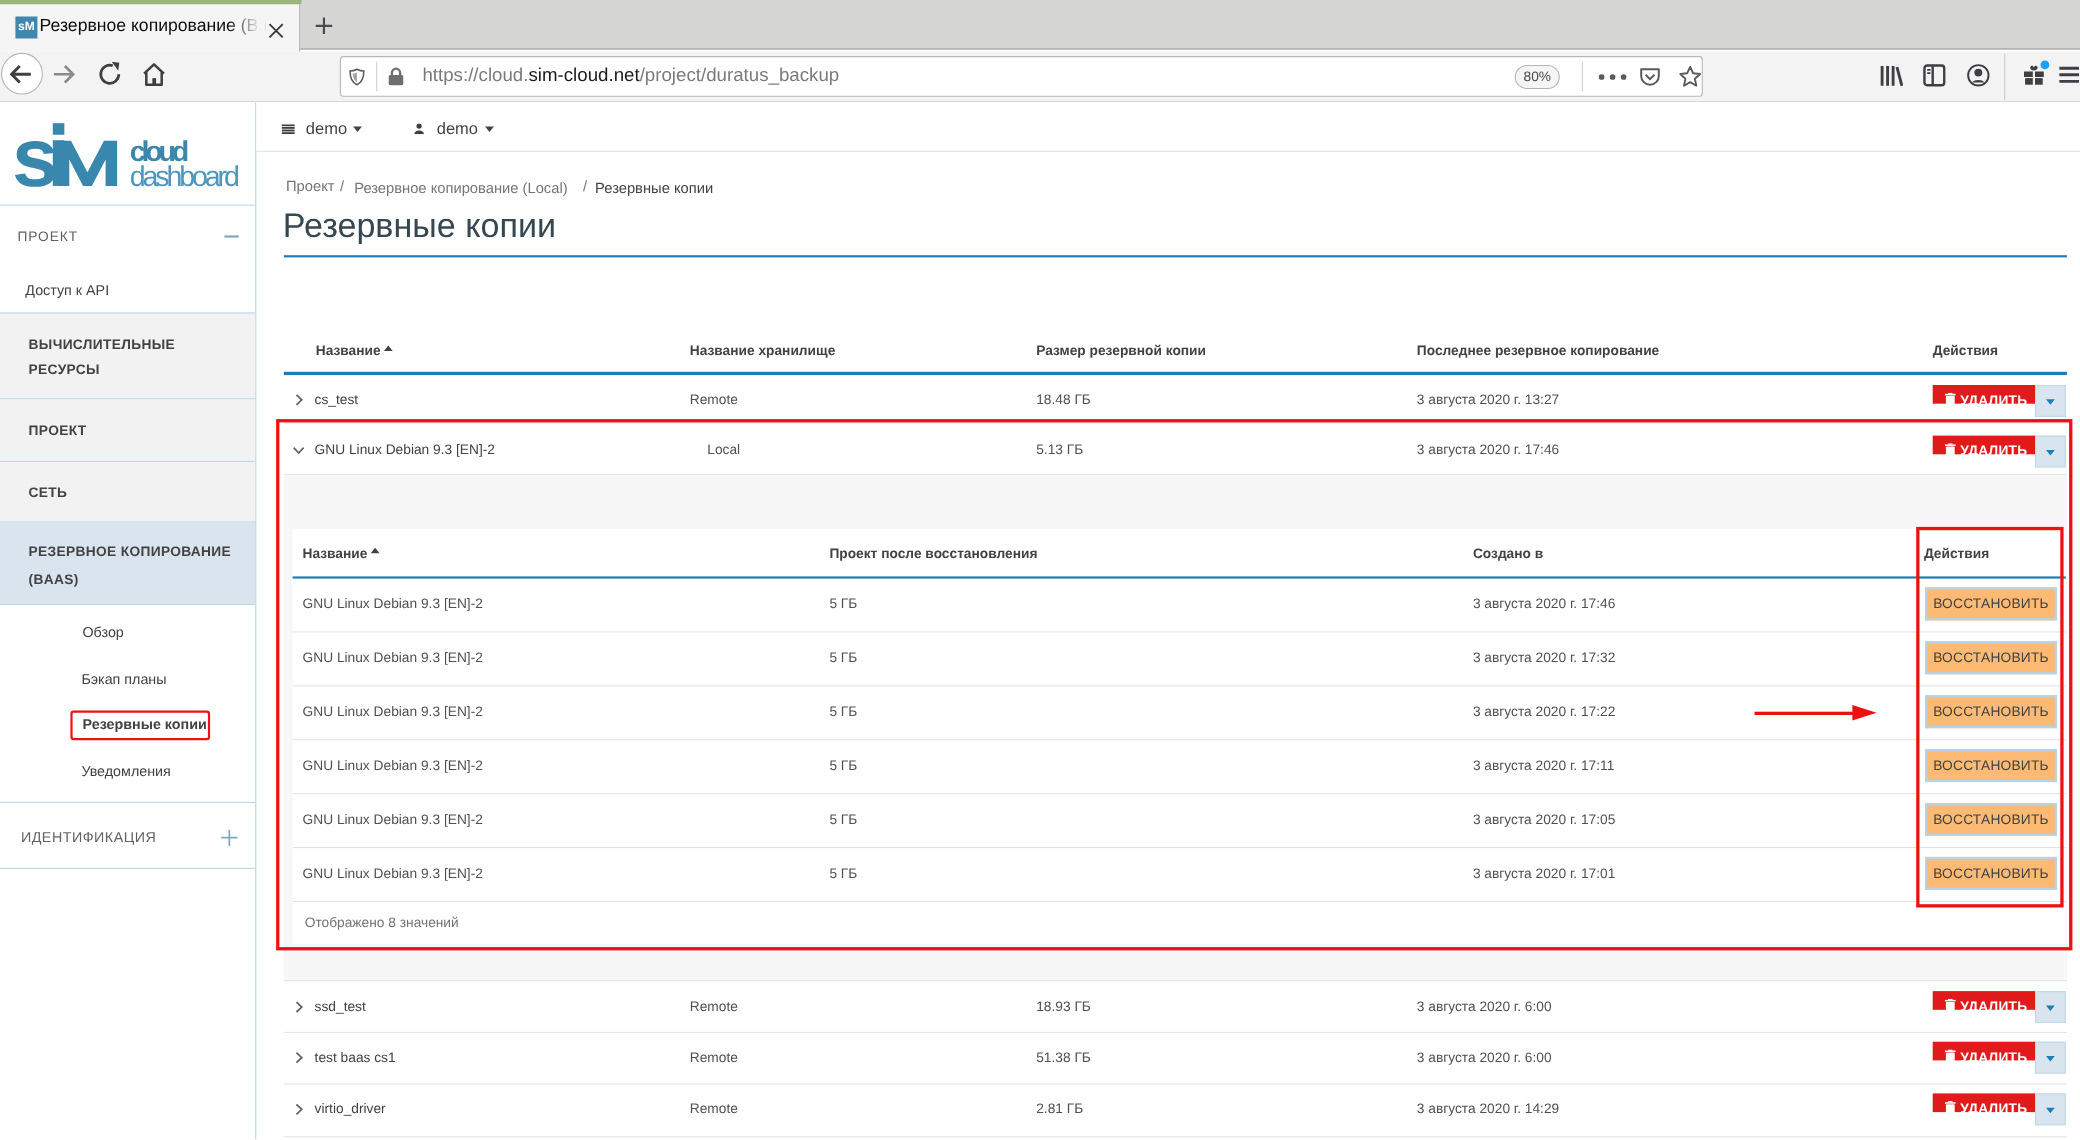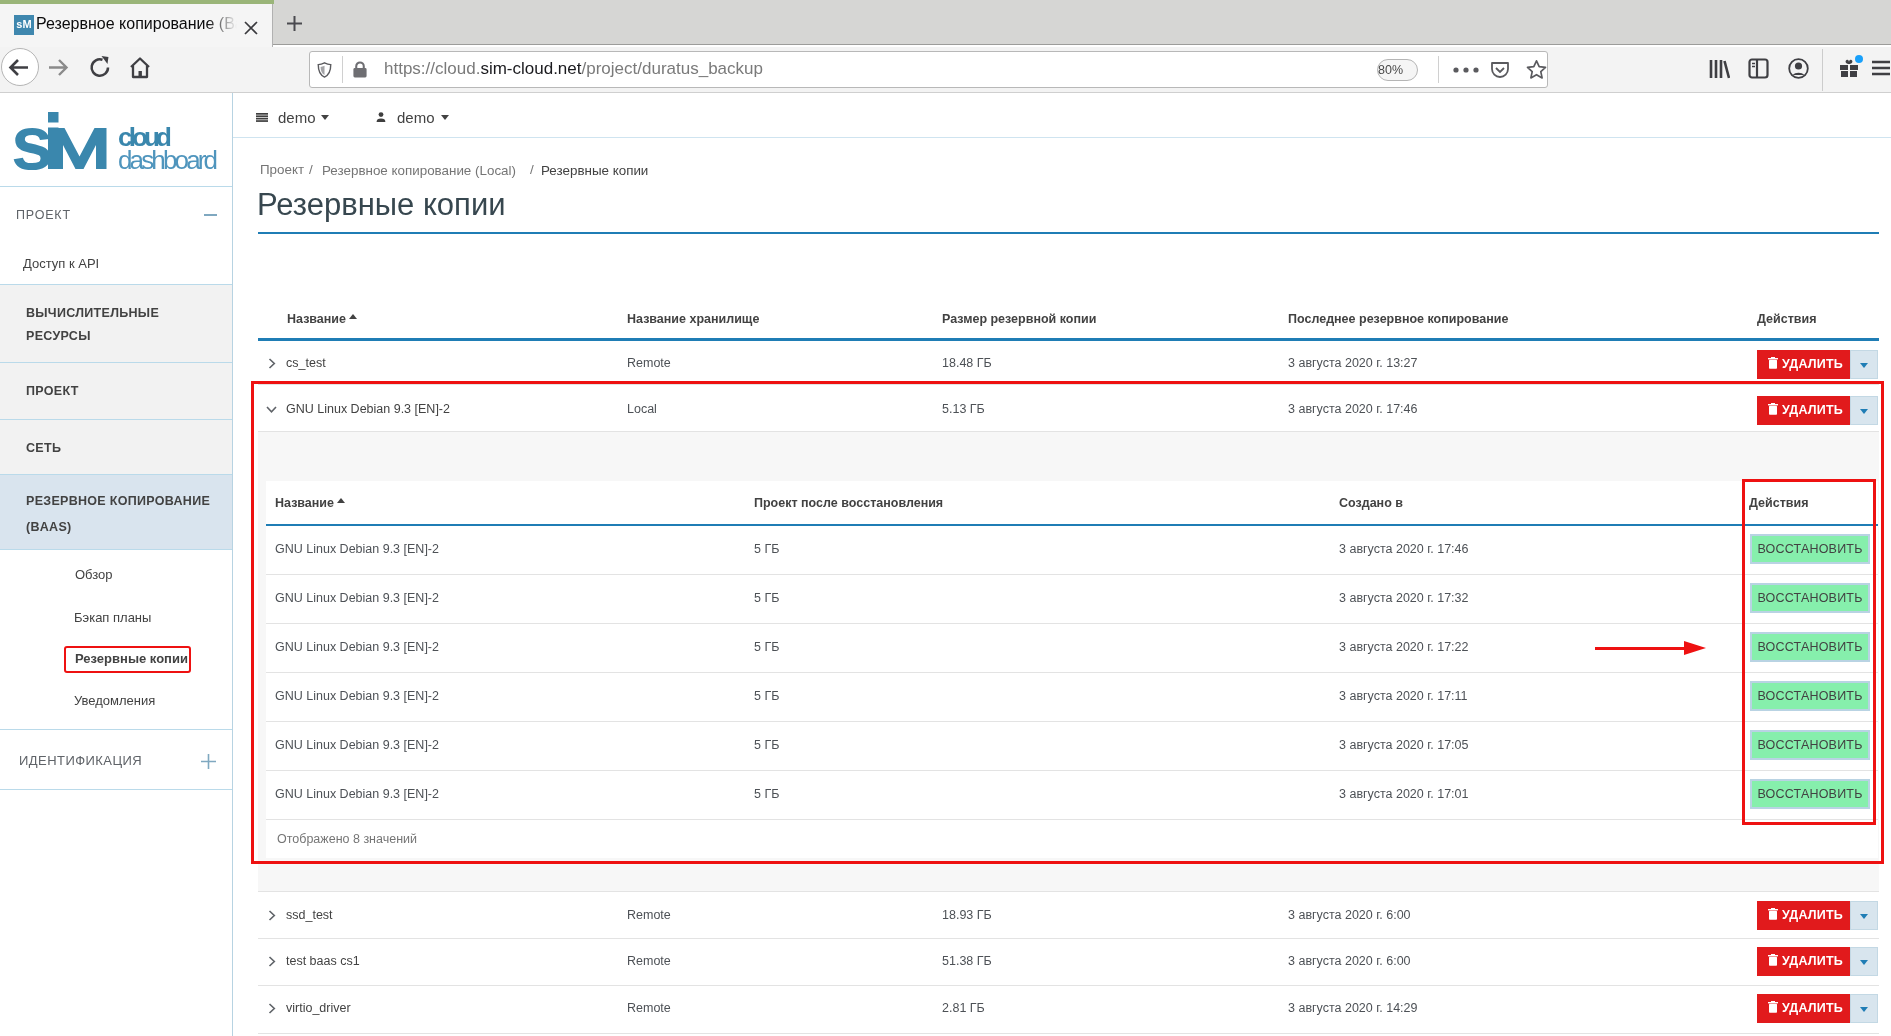--- a/index.html
+++ b/index.html
@@ -9,42 +9,42 @@
 
 #tabbar { position:absolute; left:0; top:0; width:1891px; height:45px; background:#d6d6d4; border-bottom:1.5px solid #9c9c9a; }
 #tabgreen { position:absolute; left:0; top:0; width:274px; height:4px; background:#9ab579; }
 #tab { position:absolute; left:0; top:4px; width:273px; height:42.5px; background:#f5f5f5; border-right:1px solid #b1b1b1; }
 #favicon { position:absolute; left:14px; top:11px; width:20px; height:20px; background:#3f87ae; color:#fff; font-size:11px; font-weight:bold; text-align:center; line-height:18px; }
 #tabtitle { position:absolute; left:36px; top:11px; width:205px; height:22px; font-size:16px; color:#0c0c0d; white-space:nowrap; overflow:hidden; }
 #tabfade { position:absolute; left:207px; top:8px; width:34px; height:26px; background:linear-gradient(to right, rgba(245,245,245,0), #f5f5f5 88%); }
 #toolbar { position:absolute; left:0; top:46.5px; width:1891px; height:46.5px; background:#f3f3f3; border-bottom:1px solid #cfcfcf; }
 #urlbar { position:absolute; left:309px; top:4px; width:1239px; height:37px; background:#fff; border:1px solid #b8b8b8; border-radius:3px; }
 .urltxt { position:absolute; top:7px; font-size:17px; color:#7a7a7a; white-space:nowrap; }
-#zoompill { position:absolute; left:1067px; top:7px; width:41px; height:22px; border:1px solid #b5b5b5; border-radius:11px; background:#f5f5f5; font-size:12.5px; color:#4a4a4a; text-align:left; line-height:20px; }
+#zoompill { position:absolute; left:1067px; top:7px; width:41px; height:22px; border:1px solid #b5b5b5; border-radius:11px; background:#f5f5f5; font-size:12.5px; color:#4a4a4a; text-align:center; line-height:20px; }
 .vsep { position:absolute; top:4px; width:1px; height:27px; background:#d0d0d0; }
 
 #page { position:absolute; left:0; top:93px; width:1891px; height:943px; background:#fff; }
 #sidebar { position:absolute; left:0; top:0; width:233px; height:943px; background:#fff; border-right:1px solid #b7d3e2; }
 .sideline { position:absolute; left:0; width:232px; height:1px; background:#badaea; }
 .graysec { position:absolute; left:0; width:232px; background:#f2f2f2; }
 .s-head { position:absolute; left:26px; font-size:12.5px; font-weight:bold; color:#424242; letter-spacing:0.3px; }
 .s-item { position:absolute; font-size:13px; color:#424242; }
 
 #dbar { position:absolute; left:233px; top:0; width:1658px; height:44.5px; background:#fff; border-bottom:1px solid #cfe4f0; }
 .crumb { position:absolute; top:0; font-size:13.4px; color:#757575; }
 #title { position:absolute; left:257px; top:94px; font-size:31px; color:#37474f; }
 .blueline { position:absolute; background:#1f7db5; }
 .hrow { position:absolute; font-size:12.5px; font-weight:bold; color:#424242; }
 .cell { position:absolute; font-size:12.5px; color:#4d5156; white-space:nowrap; }
 .rowsep { position:absolute; height:1px; background:#e3e3e3; }
 .delbtn { position:absolute; width:121px; height:29px; }
-.delred { position:absolute; left:0; top:0; width:93px; height:29px; background:#e11a1c; color:#fff; font-size:12.5px; font-weight:bold; text-align:center; line-height:29px; letter-spacing:0.2px; padding-left:5px; }
+.delred { position:absolute; left:0; top:0; width:93px; height:17px; background:#e11a1c; color:#fff; font-size:12.5px; font-weight:bold; text-align:center; line-height:29px; letter-spacing:0.2px; padding-left:5px; }
 .delcaret { position:absolute; left:93px; top:0; width:28px; height:29px; background:#d8e5ee; border:1px solid #c3d8e4; }
 .delcaret:after { content:""; position:absolute; left:9.5px; top:12px; border-left:4.5px solid transparent; border-right:4.5px solid transparent; border-top:5.5px solid #1f7db5; }
-.resbtn { position:absolute; left:1750px; width:120px; height:30px; background:#86efac; border:2px solid #b9d3e3; color:#424242; font-size:12.5px; text-align:center; line-height:26px; letter-spacing:0.2px; }
+.resbtn { position:absolute; left:1750px; width:120px; height:30px; background:#fdba74; border:2px solid #b9d3e3; color:#424242; font-size:12.5px; text-align:center; line-height:26px; letter-spacing:0.2px; }
 .chev { position:absolute; }
 
 .redbox { position:absolute; border:3px solid #ee1111; }
 </style>
 </head>
 <body>
 
 <div id="tabbar"></div>
 <div id="tabgreen"></div>
 <div id="tab">
@@ -218,21 +218,21 @@
           <rect x="3" y="0" width="4" height="1.2" fill="#fff"></rect>
         </svg>УДАЛИТЬ</div>
       <div class="delcaret"></div>
     </div>
   <div class="rowsep" style="left:257.5px;top:291px;width:1621px"></div>
 
   <svg class="chev" style="left:266px;top:313px" width="11" height="7" viewBox="0 0 11 7">
       <path d="M1 1 L5.5 5.8 L10 1" stroke="#5f6368" stroke-width="1.6" fill="none"></path>
     </svg>
   <div class="cell" style="left:286px;top:308.5px;color:#424242">GNU Linux Debian 9.3 [EN]-2</div>
-  <div class="cell" style="left:627px;top:308.5px">Local</div>
+  <div class="cell" style="left:643px;top:308.5px">Local</div>
   <div class="cell" style="left:942px;top:308.5px">5.13 ГБ</div>
   <div class="cell" style="left:1288px;top:308.5px">3 августа 2020 г. 17:46</div>
   <div class="delbtn" style="left:1756.5px;top:302.5px">
       <div class="delred"><svg style="vertical-align:-1px;margin-right:4px" width="10" height="12" viewBox="0 0 10 12">
           <rect x="1" y="2.8" width="8" height="9" rx="0.8" fill="#fff"></rect>
           <rect x="0" y="1" width="10" height="1.4" fill="#fff"></rect>
           <rect x="3" y="0" width="4" height="1.2" fill="#fff"></rect>
         </svg>УДАЛИТЬ</div>
       <div class="delcaret"></div>
     </div>

